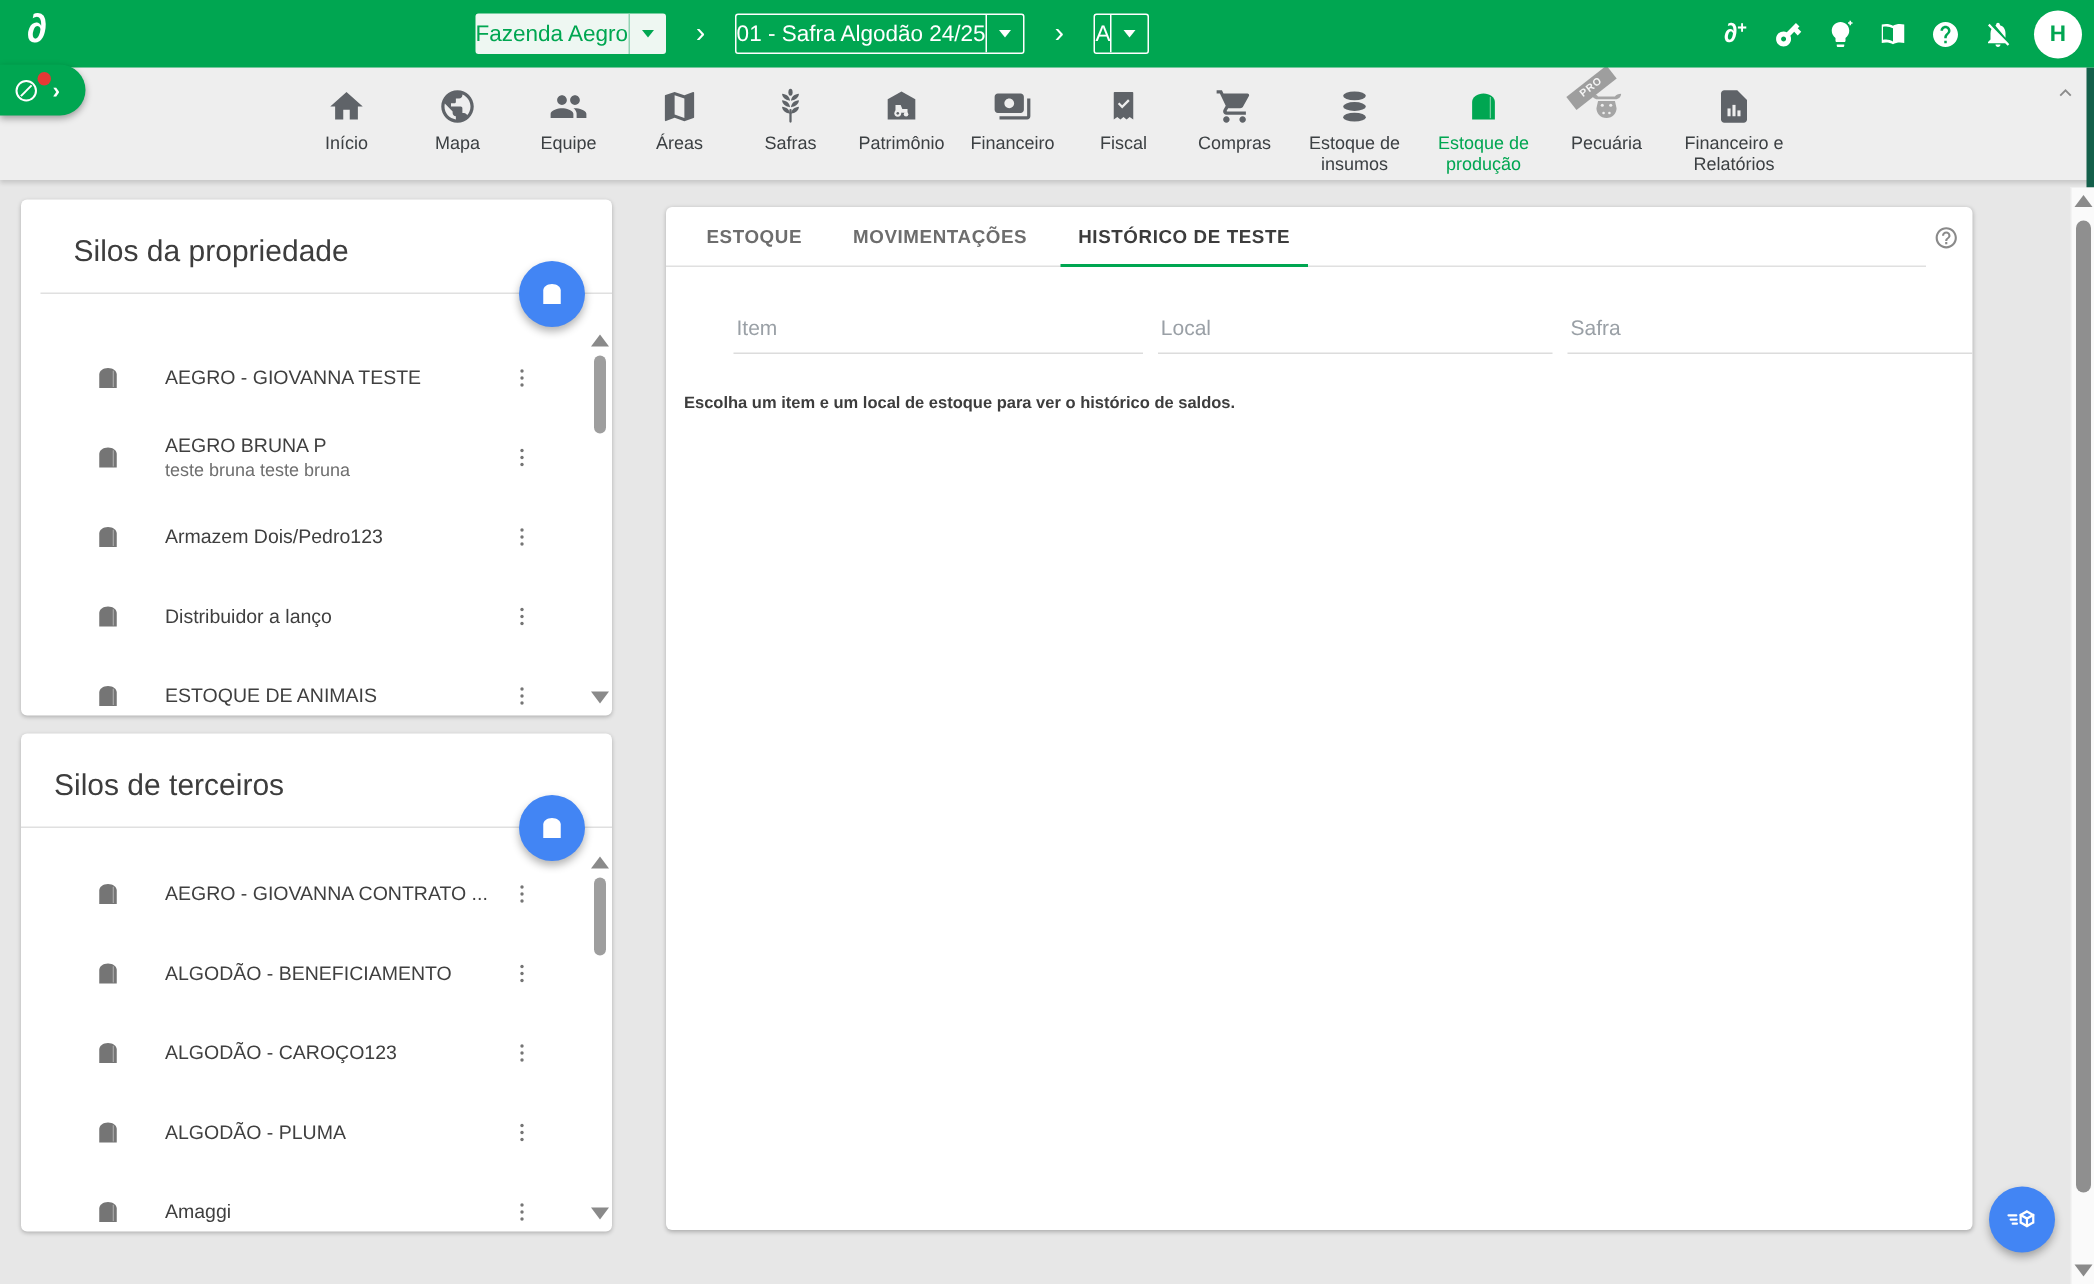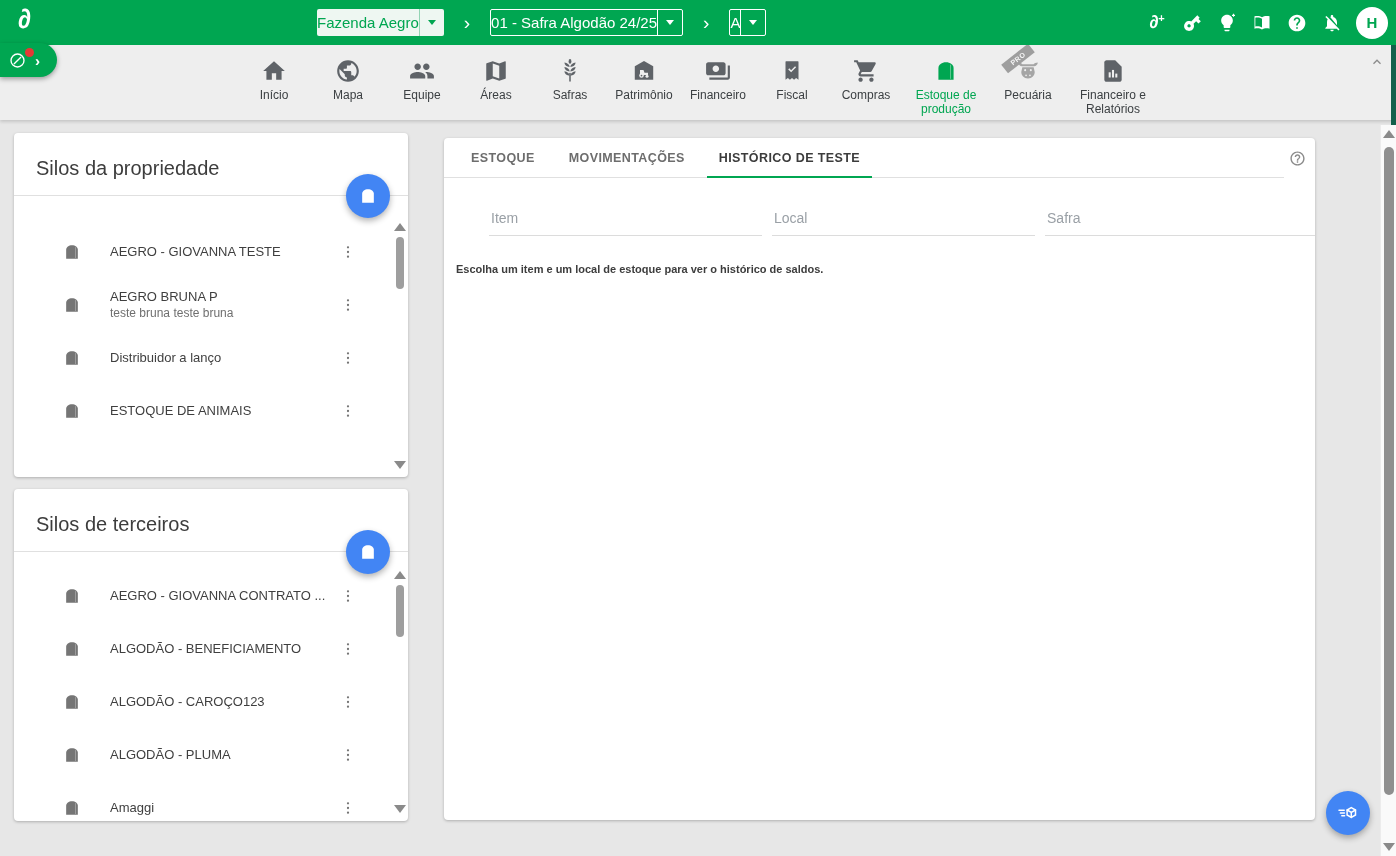--- a/index.html
+++ b/index.html
@@ -42,21 +42,21 @@
   .nav-collapse svg { width:14px; height:14px; }
 
   
   .drawer-handle { position:absolute; left:0; top:43px; width:57px; height:34px; background:#00a651; border-radius:0 17px 17px 0; box-shadow:0 2px 5px rgba(0,0,0,.35); z-index:40; display:flex; align-items:center; cursor:pointer; }
   .drawer-handle .compass { margin-left:8px; width:19px; height:19px; }
   .drawer-handle .dot { position:absolute; left:25px; top:5px; width:9px; height:9px; border-radius:50%; background:#e53935; }
   .drawer-handle .chev { color:#fff; font-size:15px; font-weight:bold; margin-left:8px; }
 
   
   .card { position:absolute; background:#fff; border-radius:4px; box-shadow:0 1px 3px rgba(0,0,0,.25); }
-  .card-silos-1 { left:14px; top:133px; width:394px; height:344px; }
+  .card-silos-1 { left:14px; top:133px; width:394px; height:344px;padding-left:13px; }
   .card-silos-2 { left:14px; top:489px; width:394px; height:332px; }
   .card-head { height:63px; padding:24px 22px 0; border-bottom:1px solid #e0e0e0; position:relative; }
   .card-title { font-size:20px; color:#3d3d3d; font-weight:400; }
   .fab { position:absolute; width:44px; height:44px; border-radius:50%; background:#4285f4; box-shadow:0 3px 6px rgba(0,0,0,.3); display:flex; align-items:center; justify-content:center; cursor:pointer; z-index:5; }
   .card .fab { right:18px; top:41px; }
   .fab svg { width:20px; height:20px; }
   .silo-list { position:absolute; left:0; right:0; top:64px; bottom:0; overflow:hidden; }
   .card-silos-1 .silo-list { padding-top:28px; } .card-silos-2 .silo-list { padding-top:16px; }
   .silo-row { height:53px; display:flex; align-items:center; padding:0 52px 0 28px; cursor:pointer;margin-left:20px; }
   .silo-row .sicon { width:20px; height:20px; color:#757575; flex:none; }
@@ -245,20 +245,30 @@
           <div class="nav-label">Fiscal</div>
         </div>
         <div class="nav-item">
           <div class="nav-icon">
             <svg viewBox="0 0 24 24" fill="currentColor">
               <path d="M7 18c-1.1 0-1.99.9-1.99 2S5.9 22 7 22s2-.9 2-2-.9-2-2-2zM1 2v2h2l3.6 7.59-1.35 2.45c-.16.28-.25.61-.25.96 0 1.1.9 2 2 2h12v-2H7.42c-.14 0-.25-.11-.25-.25l.03-.12.9-1.63h7.45c.75 0 1.41-.41 1.75-1.03l3.58-6.49c.08-.14.12-.31.12-.48 0-.55-.45-1-1-1H5.21l-.94-2H1zm16 16c-1.1 0-1.99.9-1.99 2s.89 2 1.99 2 2-.9 2-2-.9-2-2-2z"></path>
             </svg>
           </div>
           <div class="nav-label">Compras</div>
         </div>
+        <div class="nav-item w-lg">
+          <div class="nav-icon">
+            <svg viewBox="0 0 24 24" fill="currentColor">
+              <ellipse cx="12" cy="5.4" rx="7" ry="2.7"></ellipse>
+              <ellipse cx="12" cy="12" rx="7" ry="2.7"></ellipse>
+              <ellipse cx="12" cy="18.6" rx="7" ry="2.7"></ellipse>
+            </svg>
+          </div>
+          <div class="nav-label">Estoque de insumos</div>
+        </div>
         <div class="nav-item active w-lg">
           <div class="nav-icon">
             <svg viewBox="0 0 24 24" fill="currentColor">
               <path d="M5 20V9.2C5 6.3 8.1 4 12 4s7 2.3 7 5.2V20H5z"></path>
               <path d="M16.2 6.2v13" stroke="#ffffff" stroke-width=".7" opacity=".5"></path>
             </svg>
           </div>
           <div class="nav-label">Estoque de produção</div>
         </div>
         <div class="nav-item disabled w-md">
@@ -347,20 +357,36 @@
               <circle cx="12" cy="19" r="1.7"></circle>
             </svg>
           </span>
         </div>
         <div class="silo-row">
           <span class="sicon"><svg viewBox="0 0 24 24" fill="currentColor">
               <path d="M5 20V9.2C5 6.3 8.1 4 12 4s7 2.3 7 5.2V20H5z"></path>
               <path d="M16.2 6.2v13" stroke="#ffffff" stroke-width=".7" opacity=".5"></path>
             </svg></span>
           <div class="silo-texts">
+            <div class="silo-name">Armazem Dois/Pedro123</div>
+          </div>
+          <span class="kebab">
+            <svg viewBox="0 0 24 24" fill="currentColor">
+              <circle cx="12" cy="5" r="1.7"></circle>
+              <circle cx="12" cy="12" r="1.7"></circle>
+              <circle cx="12" cy="19" r="1.7"></circle>
+            </svg>
+          </span>
+        </div>
+        <div class="silo-row">
+          <span class="sicon"><svg viewBox="0 0 24 24" fill="currentColor">
+              <path d="M5 20V9.2C5 6.3 8.1 4 12 4s7 2.3 7 5.2V20H5z"></path>
+              <path d="M16.2 6.2v13" stroke="#ffffff" stroke-width=".7" opacity=".5"></path>
+            </svg></span>
+          <div class="silo-texts">
             <div class="silo-name">Distribuidor a lanço</div>
           </div>
           <span class="kebab">
             <svg viewBox="0 0 24 24" fill="currentColor">
               <circle cx="12" cy="5" r="1.7"></circle>
               <circle cx="12" cy="12" r="1.7"></circle>
               <circle cx="12" cy="19" r="1.7"></circle>
             </svg>
           </span>
         </div>

